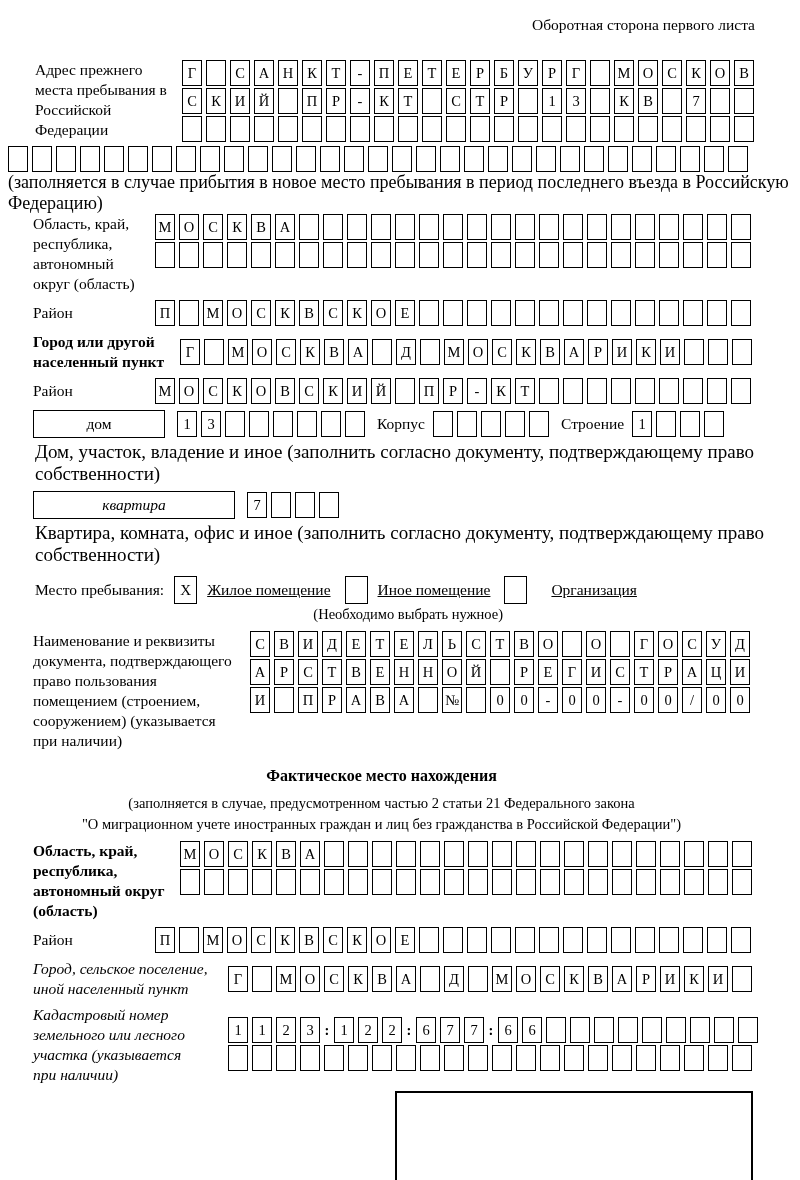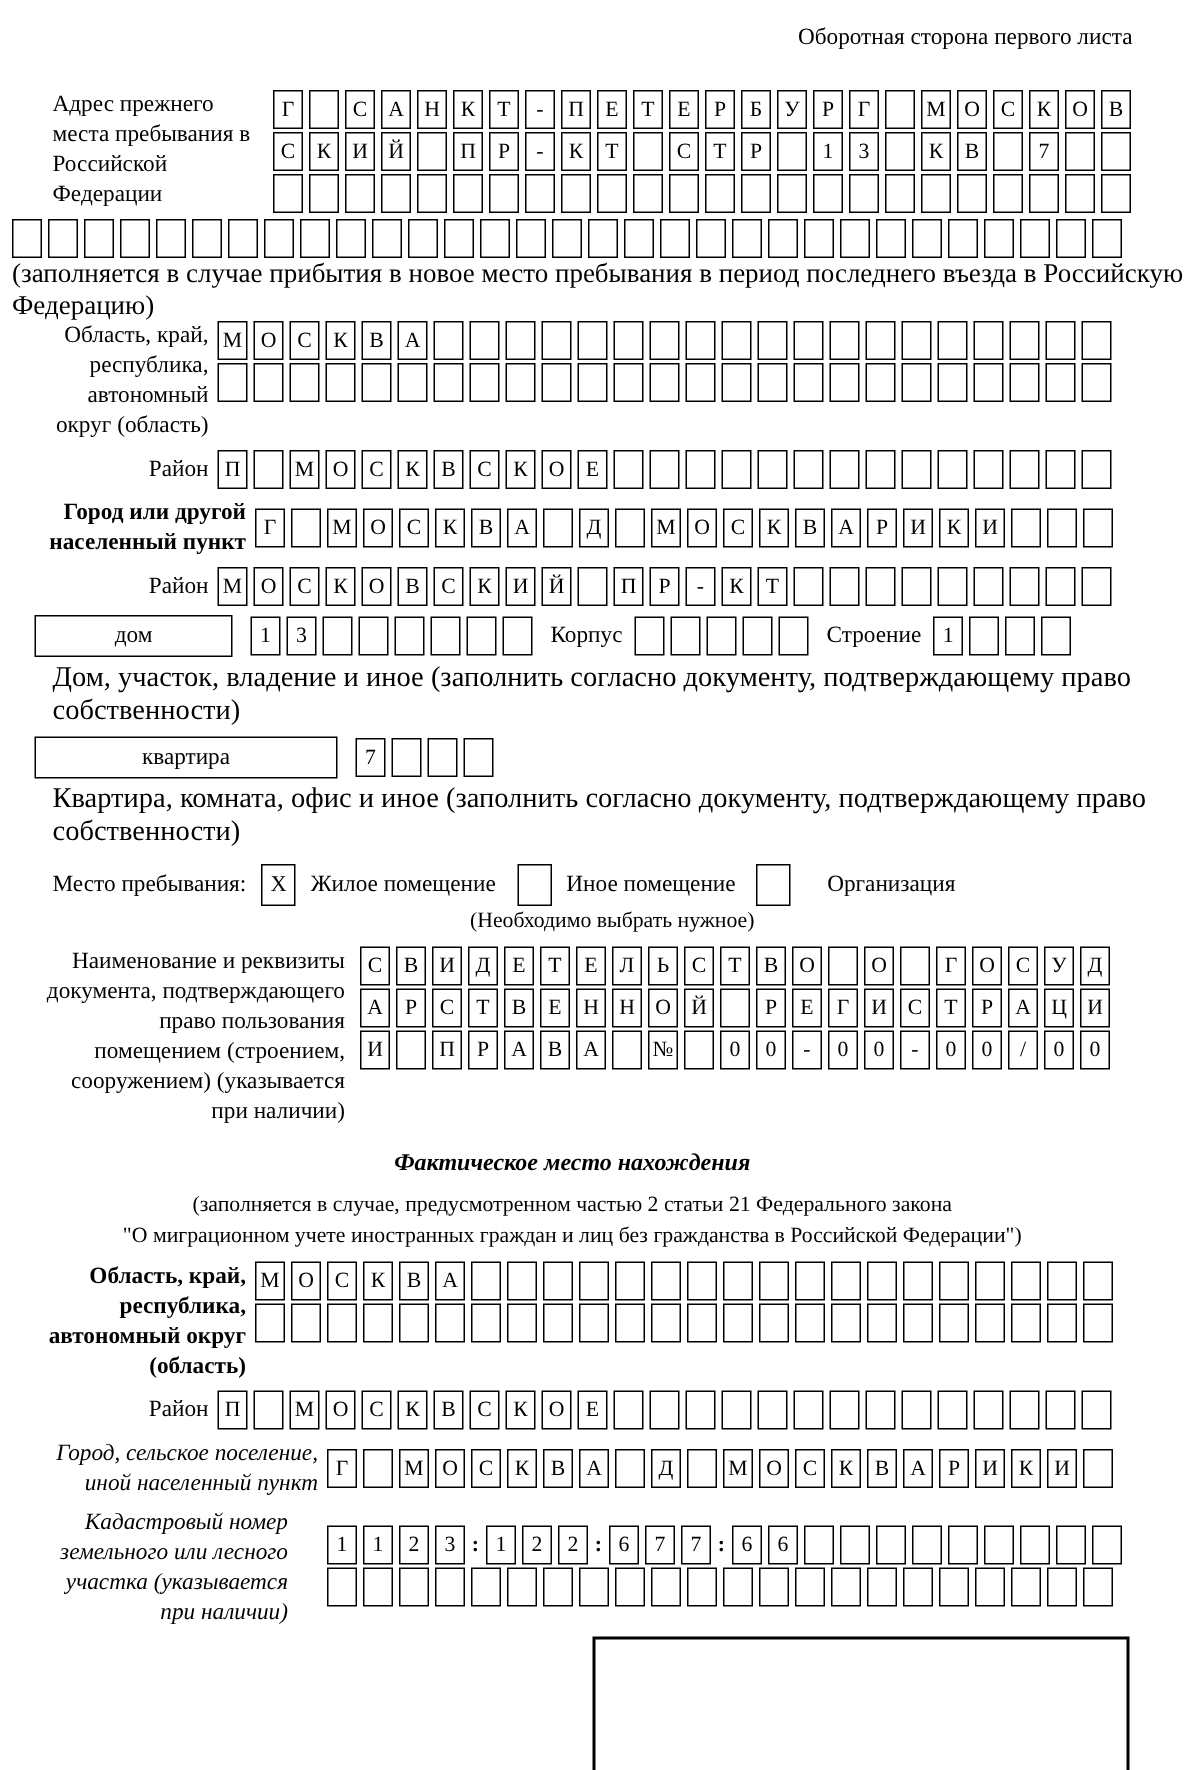--- a/index.html
+++ b/index.html
@@ -48,51 +48,51 @@
   .caption-left { font-size: 19px; margin: 3px 0 3px 27px; }
 
   .sec-title { text-align: center; font-weight: bold; font-size: 16px; margin: 9px 45px 7px 0; }
 
   
   .s1 { margin-top: 26px; }
   .s1 .flabel { width: 147px; margin-left: 27px; padding-right: 6px; }
   .s1 .row4 { margin-top: 2px; }
 
   
-  .s2row { margin-left: 15px; margin-top: 6px; text-align: right; }
+  .s2row { margin-left: 25px; margin-top: 6px; }
   .lab-122 { width: 122px; padding-right: 6px; }
   .lab-147 { width: 147px; padding-right: 6px; font-weight: bold; }
   .lab-217 { width: 217px; padding-right: 10px; }
   .lab-195 { width: 195px; padding-right: 26px; font-style: italic; }
 
   
   .widebox {
     border: 1.5px solid #000;
     height: 28px;
     display: flex; align-items: center; justify-content: center;
     font-size: 15.5px;
     flex-shrink: 0;
   }
   .dom-box { width: 132px; }
-  .kv-box { width: 202px; }
+  .kv-box { width: 202px; font-style: italic; }
   .inline-lab { font-size: 15.5px; margin: 0 8px; white-space: nowrap; }
 
   
   .chk-row { display: flex; align-items: center; margin: 10px 0 2px 27px; font-size: 15.5px; }
   .checkbox {
     width: 23px; height: 28px;
     border: 1.5px solid #000;
     display: flex; align-items: center; justify-content: center;
     font-size: 15px; flex-shrink: 0;
   }
-  .chk-lab { margin: 0 14px 0 10px; white-space: nowrap; }
+  .chk-lab { margin: 0 14px 0 10px; white-space: nowrap; text-decoration: underline; }
   .choose-note { margin-left: 155px; width: 340px; text-align: right; font-size: 14.5px; }
 
   
-  .fact-title { text-align: center; font-weight: bold; font-size: 16px; margin: 16px 45px 4px 0; font-style: italic; }
+  .fact-title { text-align: center; font-weight: bold; font-size: 16px; margin: 16px 45px 4px 0; }
   .fact-note { text-align: center; font-size: 14.5px; margin-right: 45px; line-height: 21px; }
   .fact-note.first { margin-top: 8px; }
 
   
   .stamp-box {
     width: 358px; height: 176px;
     border: 2px solid #000;
     margin: 6px 47px 0 auto;
   }
 </style>

